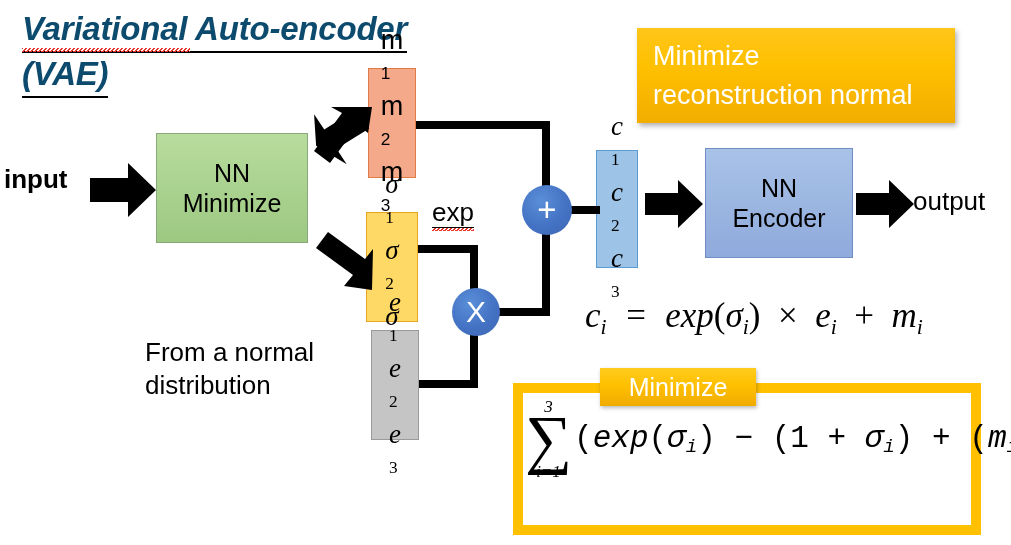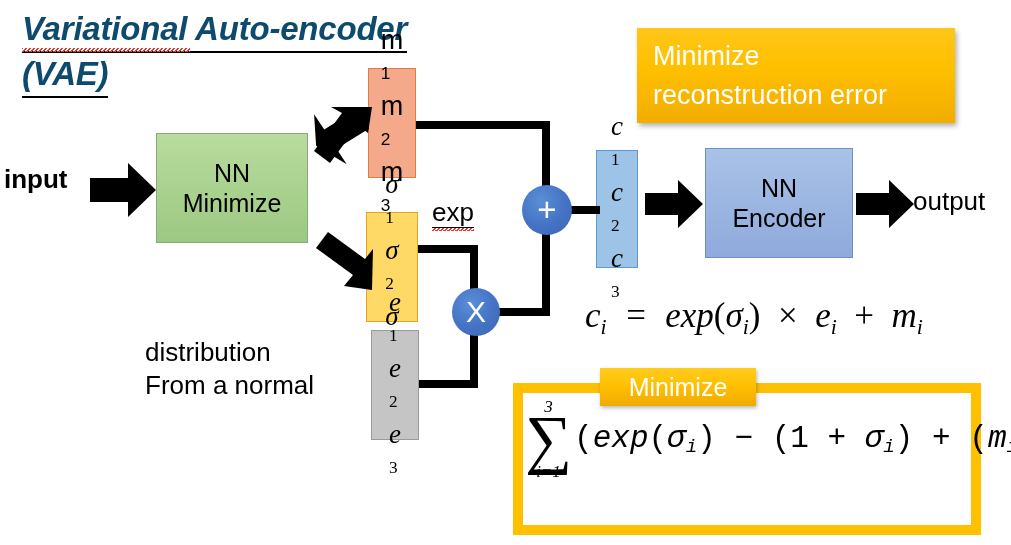--- a/index.html
+++ b/index.html
@@ -164,22 +164,22 @@
       <span>Variational Auto-encoder</span>
       <span class="squiggle" style="left:0;width:168px;"></span>
     </span>
     <span class="ln ln2">(VAE)</span>
   </div>
 
   <div class="abs plain" id="inputlbl">input</div>
   <div class="abs plain" id="outputlbl">output</div>
 
   <div class="abs plain" id="normlbl">
+    <div>From a normal</div>
     <div>distribution</div>
-    <div>From a normal</div>
   </div>
 
   <div class="abs" id="exp">
     <span>exp</span>
     <span class="sq"></span>
     <span style="position:absolute;left:0;right:0;bottom:0;height:1.5px;background:#000;"></span>
   </div>
 
   <div class="abs nnbox" id="enc">
     <div>
@@ -303,21 +303,21 @@
   </div>
 
   <div class="abs arrow" style="left:856px;top:180px;">
     <svg width="58" height="48" viewBox="0 0 58 48">
       <polygon points="0,13 33,13 33,0 58,24 33,48 33,35 0,35" fill="#000"></polygon>
     </svg>
   </div>
 
   <div class="abs" id="recon">
     <div>Minimize</div>
-    <div>reconstruction error</div>
+    <div>reconstruction normal</div>
   </div>
 
   <div class="abs math" id="eq1">
     <span>c</span><span class="msub">i</span>
     <span class="opn">&nbsp;</span><span>=</span><span class="opn">&nbsp;</span>
     <span>exp</span><span class="opn">(</span><span>σ</span><span class="msub">i</span><span class="opn">)</span>
     <span class="opn">&nbsp;</span><span class="opn">×</span><span class="opn">&nbsp;</span>
     <span>e</span><span class="msub">i</span>
     <span class="opn">&nbsp;</span><span class="opn">+</span><span class="opn">&nbsp;</span>
     <span>m</span><span class="msub">i</span>

